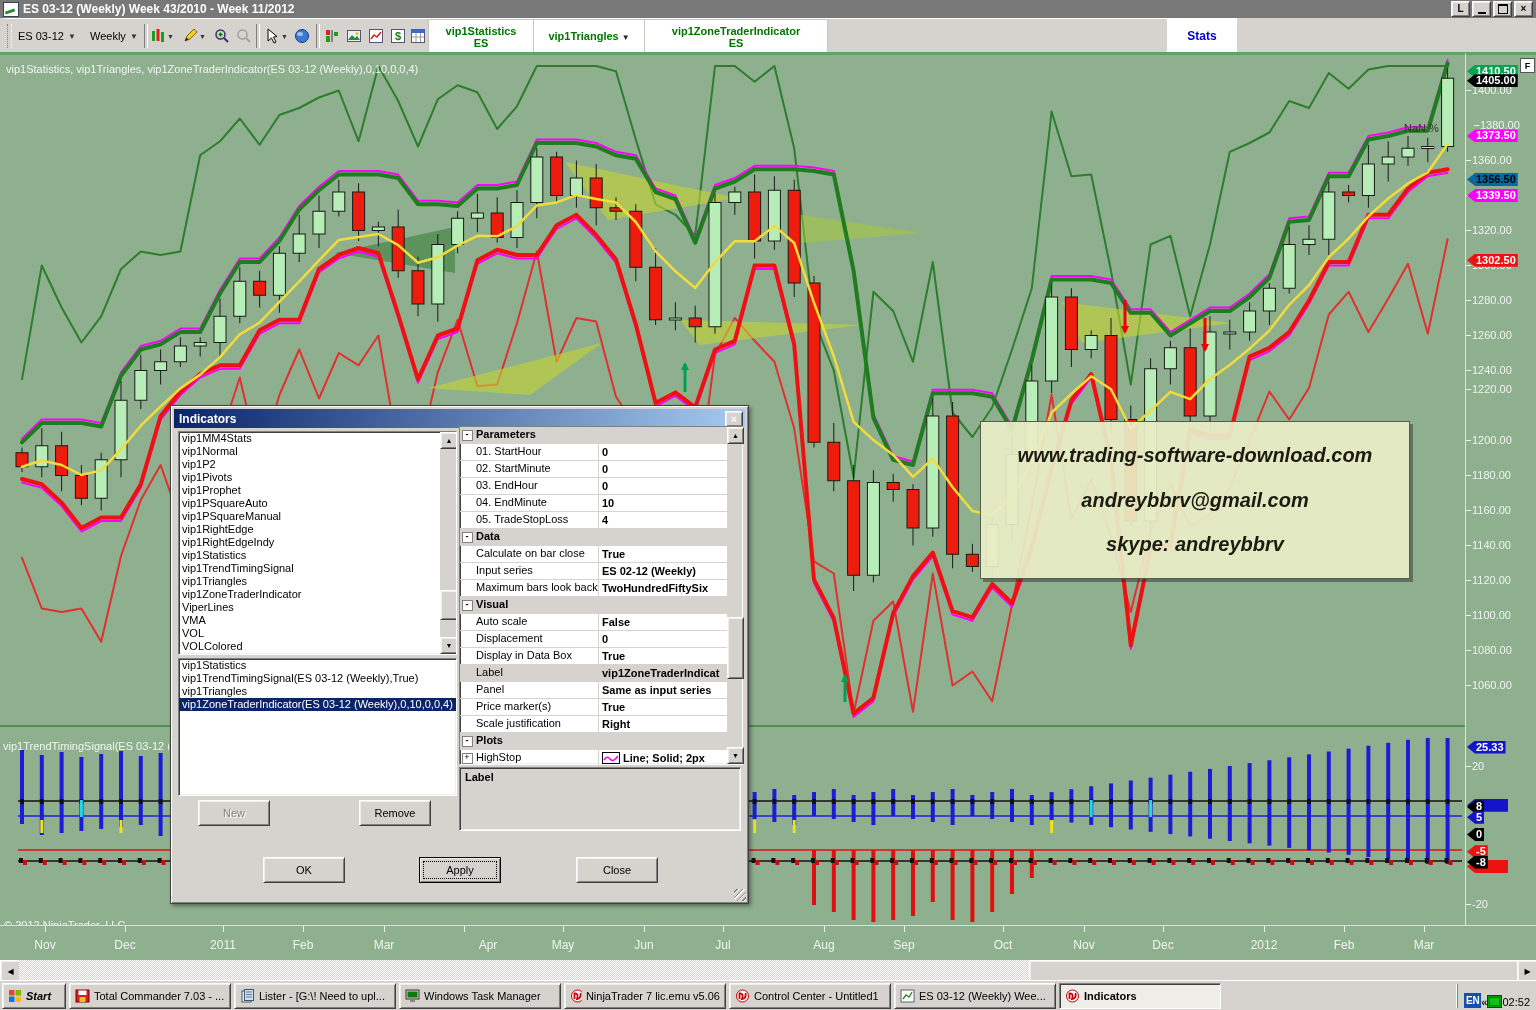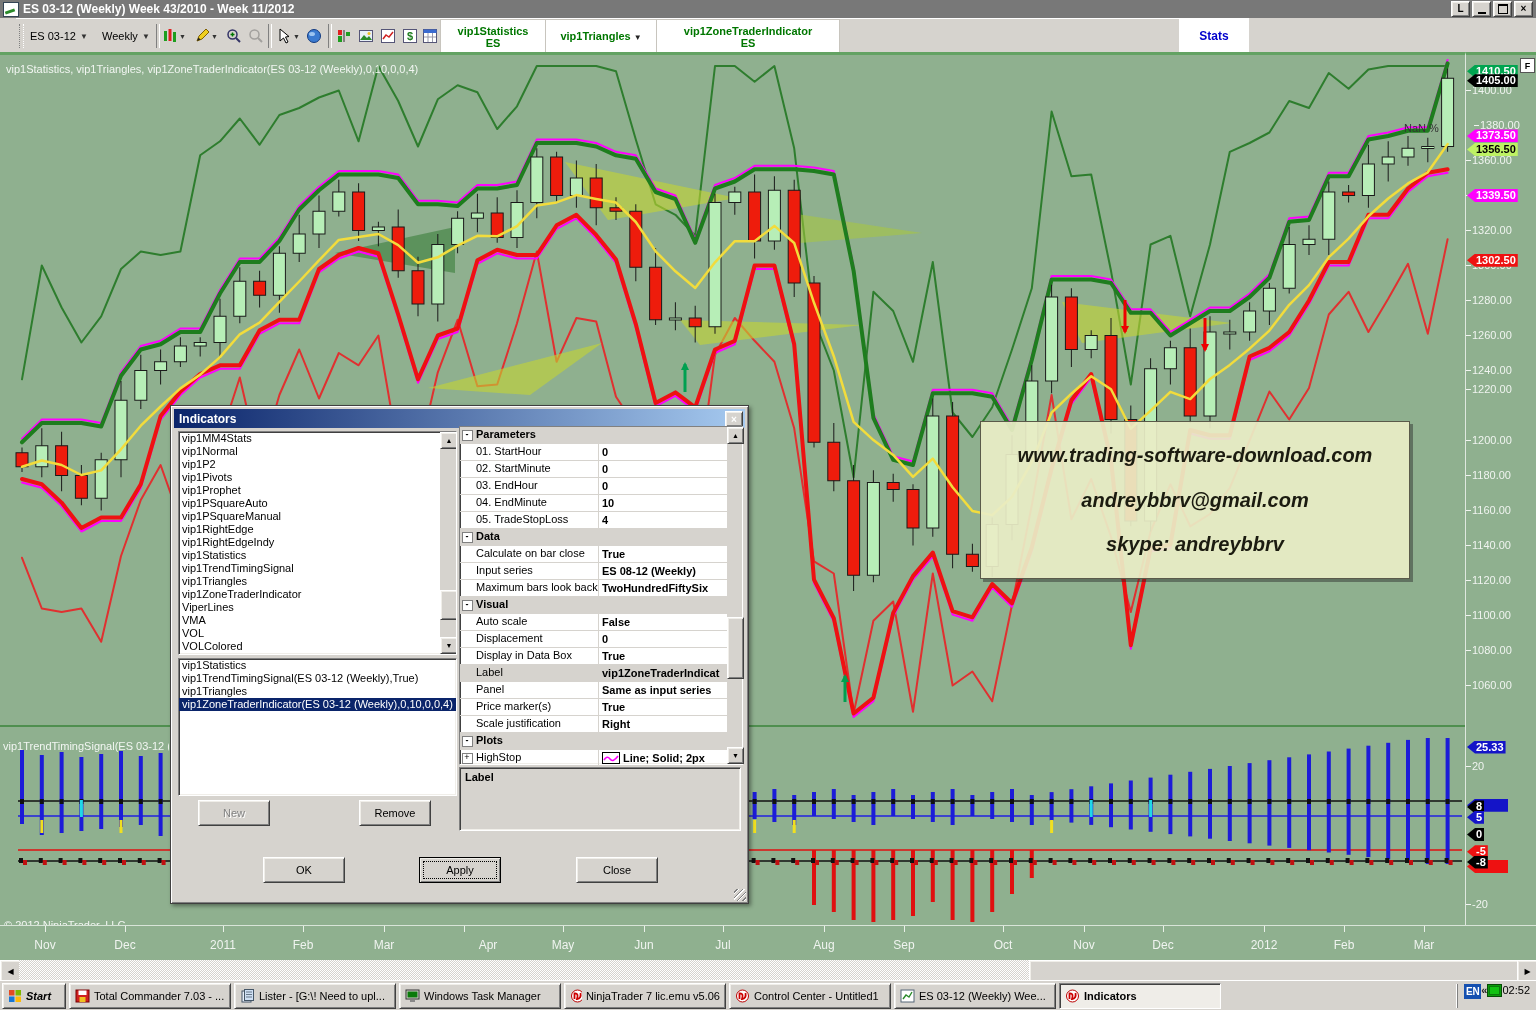--- a/index.html
+++ b/index.html
@@ -12,21 +12,21 @@
   
   #titlebar{position:absolute;left:0;top:0;width:1536px;height:18px;background:#787878;
             display:flex;align-items:center;color:#fff;font-weight:bold;font-size:12px}
   #titlebar .app-ico{width:14px;height:13px;margin:0 4px 0 3px;background:#fff;border:1px solid #345;position:relative}
   #titlebar .app-ico i{position:absolute;left:1px;top:7px;width:10px;height:3px;background:#2a8a2a;transform:rotate(-20deg)}
   .tb-btns{margin-left:auto;display:flex;gap:2px;padding-right:3px;align-items:center}
   .tbbtn{width:17px;height:14px;font-size:10px;font-weight:bold;color:#000;display:flex;align-items:center;justify-content:center;line-height:1}
   .tbbtn .mini{width:8px;height:2px;background:#000;margin-top:7px}
   .tbbtn .rest{width:8px;height:7px;border:1px solid #000;border-top-width:2px;position:relative;background:#d6d3ce}
   
-  #toolbar{position:absolute;left:16px;top:18px;width:1233px;height:34px;background:#d6d3ce;border-top:1px solid #fff}
+  #toolbar{position:absolute;left:4px;top:18px;width:1233px;height:34px;background:#d6d3ce;border-top:1px solid #fff}
   .grip{position:absolute;left:3px;top:5px;width:3px;height:24px;border-left:1px dotted #808080;border-right:1px dotted #fff}
   .combo{position:absolute;top:7px;height:20px;display:flex;align-items:center;gap:4px;padding:0 4px;color:#000}
   .combo .car{font-size:8px;color:#333}
   .tsep{position:absolute;top:5px;width:2px;height:24px;border-left:1px solid #808080;border-right:1px solid #fff}
   .tico{position:absolute;top:6px;height:22px;display:flex;align-items:center;gap:1px;padding:0 2px}
   .tico svg{display:block}
   .tab{position:absolute;top:0;height:33px;background:#fff;border:1px solid #c8c5be;display:flex;flex-direction:column;
        align-items:center;justify-content:center;color:#007700;font-weight:bold;font-size:11px;line-height:12px;text-align:center}
   .tab .car{color:#222;font-size:8px;margin-left:3px}
   #statsbox{position:absolute;right:0;top:0;width:70px;height:33px;background:#fff;display:flex;align-items:center;justify-content:center;
@@ -55,21 +55,21 @@
   #hscroll{position:absolute;left:0;top:960px;width:1536px;height:20px;background:#d6d3ce}
   .dither{background-image:linear-gradient(45deg,#fff 25%,transparent 25%,transparent 75%,#fff 75%),
           linear-gradient(45deg,#fff 25%,transparent 25%,transparent 75%,#fff 75%);background-size:2px 2px;background-position:0 0,1px 1px}
   .sbtn{position:absolute;top:0;width:19px;height:20px;display:flex;align-items:center;justify-content:center;font-size:8px;color:#000}
   
   #taskbar{position:absolute;left:0;top:980px;width:1536px;height:30px;background:#d6d3ce;border-top:1px solid #fff;display:flex;align-items:center;gap:3px;padding-left:2px;box-sizing:border-box}
   .tkbtn{height:24px;display:flex;align-items:center;gap:4px;padding:0 5px;font-size:11px;color:#000;white-space:nowrap;overflow:hidden;flex:0 0 auto}
   .tkbtn.active{font-weight:bold;border-color:#808080 #fff #fff #808080;box-shadow:inset 1px 1px 0 #404040,inset -1px -1px 0 #f0eee9;
                 background-color:#efede8}
   #startbtn{font-weight:bold;font-style:italic}
-  #tray{margin-left:auto;display:flex;align-items:flex-start;padding:0 6px;height:24px;border-left:1px solid #808080;box-shadow:-1px 0 0 #fff}
+  #tray{margin-left:auto;display:flex;align-items:flex-end;padding:0 6px;height:24px;border-left:1px solid #808080;box-shadow:-1px 0 0 #fff}
   #enbox{width:17px;height:15px;background:#1550b0;color:#fff;font-size:10px;font-weight:bold;display:flex;align-items:center;justify-content:center}
   
   #dlg{position:absolute;left:170px;top:405px;width:577px;height:497px;background:#d6d3ce;z-index:50;
        border:1px solid #404040;box-shadow:inset 1px 1px 0 #fff,inset -1px -1px 0 #808080,2px 2px 4px rgba(0,0,0,.4)}
   #dlgtitle{position:absolute;left:3px;top:3px;right:3px;height:19px;background:linear-gradient(90deg,#0a246a,#a6caf0);
             color:#fff;font-weight:bold;font-size:12px;display:flex;align-items:center;padding-left:5px}
   #dlgclose{position:absolute;right:2px;top:2px;width:16px;height:14px;font-size:10px;font-weight:bold;display:flex;align-items:center;justify-content:center}
   .list{position:absolute;background:#fff;overflow:hidden}
   .li{height:13px;line-height:13px;padding-left:3px;white-space:nowrap;color:#000}
   .li.sel{background:#0a246a;color:#fff}
@@ -748,21 +748,21 @@
     <div class="tick" style="top: 554px;"><i></i>1100.00</div>
     <div class="tick" style="top: 589px;"><i></i>1080.00</div>
     <div class="tick" style="top: 624px;"><i></i>1060.00</div>
     <div class="tick" style="top: 705px;"><i></i>20</div>
     <div class="tick" style="top: 843px;"><i></i>-20</div>
     <div class="pmark" style="top: 743.64px; background: rgb(20, 20, 200); color: rgb(20, 20, 200); width: 30px;">··</div>
     <div class="pmark" style="top: 805.05px; background: rgb(238, 17, 17); color: rgb(238, 17, 17); width: 30px;">··</div>
     <div class="pmark" style="top: 9.625px; background: rgb(0, 165, 80); color: rgb(255, 255, 255);">1410.50</div>
     <div class="pmark" style="top: 19.25px; background: rgb(0, 0, 0); color: rgb(255, 255, 255);">1405.00</div>
     <div class="pmark" style="top: 74.375px; background: rgb(255, 0, 255); color: rgb(255, 255, 255);">1373.50</div>
-    <div class="pmark" style="top: 88px; background: #bef264; color: rgb(0, 0, 0);">1356.50</div>
+    <div class="pmark" style="top: 118px; background: #0369a1; color: rgb(0, 0, 0);">1356.50</div>
     <div class="pmark" style="top: 133.875px; background: rgb(255, 0, 255); color: rgb(255, 255, 255);">1339.50</div>
     <div class="pmark" style="top: 198.625px; background: rgb(238, 17, 17); color: rgb(255, 255, 255);">1302.50</div>
     <div class="pmark" style="top: 685.611px; background: rgb(20, 20, 200); color: rgb(255, 255, 255);">25.33</div>
     <div class="pmark" style="top: 745.4px; background: rgb(0, 0, 0); color: rgb(255, 255, 255);">8</div>
     <div class="pmark" style="top: 755.75px; background: rgb(20, 20, 200); color: rgb(255, 255, 255);">5</div>
     <div class="pmark" style="top: 773px; background: rgb(0, 0, 0); color: rgb(255, 255, 255);">0</div>
     <div class="pmark" style="top: 790.25px; background: rgb(238, 17, 17); color: rgb(255, 255, 255);">-5</div>
     <div class="pmark" style="top: 800.6px; background: rgb(0, 0, 0); color: rgb(255, 255, 255);">-8</div>
   </div>
 
@@ -966,21 +966,21 @@
           <span class="nm">Data</span>
         </div>
         <div class="prow">
           <span class="gut"></span>
           <span class="nm">Calculate on bar close</span>
           <span class="vl">True</span>
         </div>
         <div class="prow">
           <span class="gut"></span>
           <span class="nm">Input series</span>
-          <span class="vl">ES 08-12 (Weekly)</span>
+          <span class="vl">ES 02-12 (Weekly)</span>
         </div>
         <div class="prow">
           <span class="gut"></span>
           <span class="nm">Maximum bars look back</span>
           <span class="vl">TwoHundredFiftySix</span>
         </div>
         <div class="prow sec">
           <span class="gut">
             <span class="pm">-</span>
           </span>

